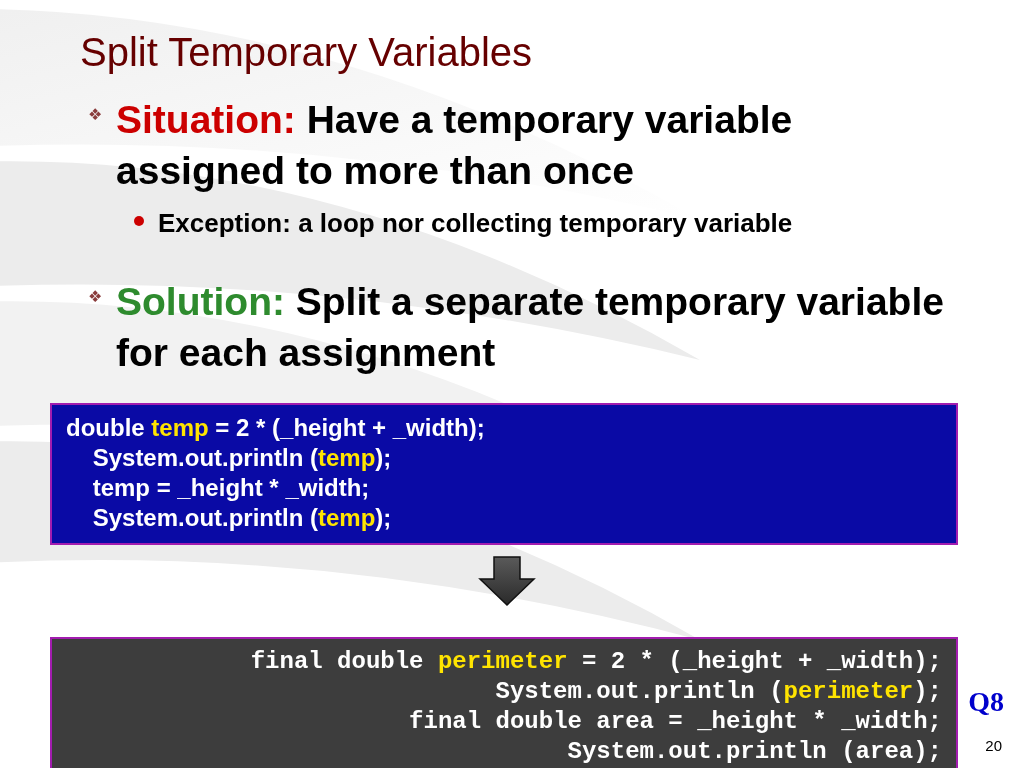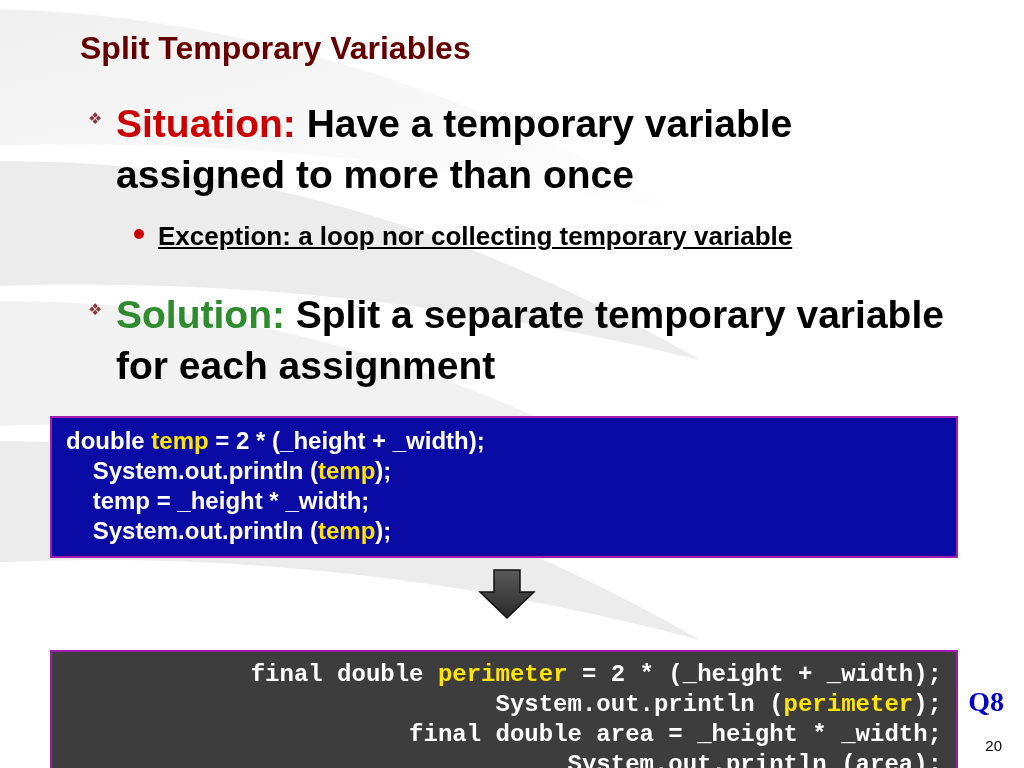--- a/index.html
+++ b/index.html
@@ -20,23 +20,23 @@
     pointer-events: none;
     z-index: 0;
   }
   .content {
     position: relative;
     z-index: 1;
     padding: 30px 60px 0 80px;
   }
   .title {
     color: #660000;
-    font-size: 32px;
-    font-weight: bold;
-    margin-bottom: 32px;
+    font-size: 40px;
+    font-weight: normal;
+    margin-bottom: 20px;
   }
   .point {
     position: relative;
     padding-left: 36px;
     margin-bottom: 4px;
   }
   .diamond-bullet {
     position: absolute;
     left: 8px;
     top: 10px;
@@ -47,23 +47,22 @@
     font-size: 39px;
     font-weight: bold;
     color: #000;
     line-height: 1.3;
   }
   .situation-label { color: #cc0000; }
   .solution-label { color: #2e8b2e; }
   .subpoint {
     position: relative;
     padding-left: 78px;
-    margin-top: 20px;
+    margin-top: 11px;
     margin-bottom: 36px;
-    text-decoration: underline;
   }
   .dot-bullet {
     position: absolute;
     left: 54px;
     top: 9px;
     width: 10px;
     height: 10px;
     border-radius: 50%;
     background: #cc0000;
   }

